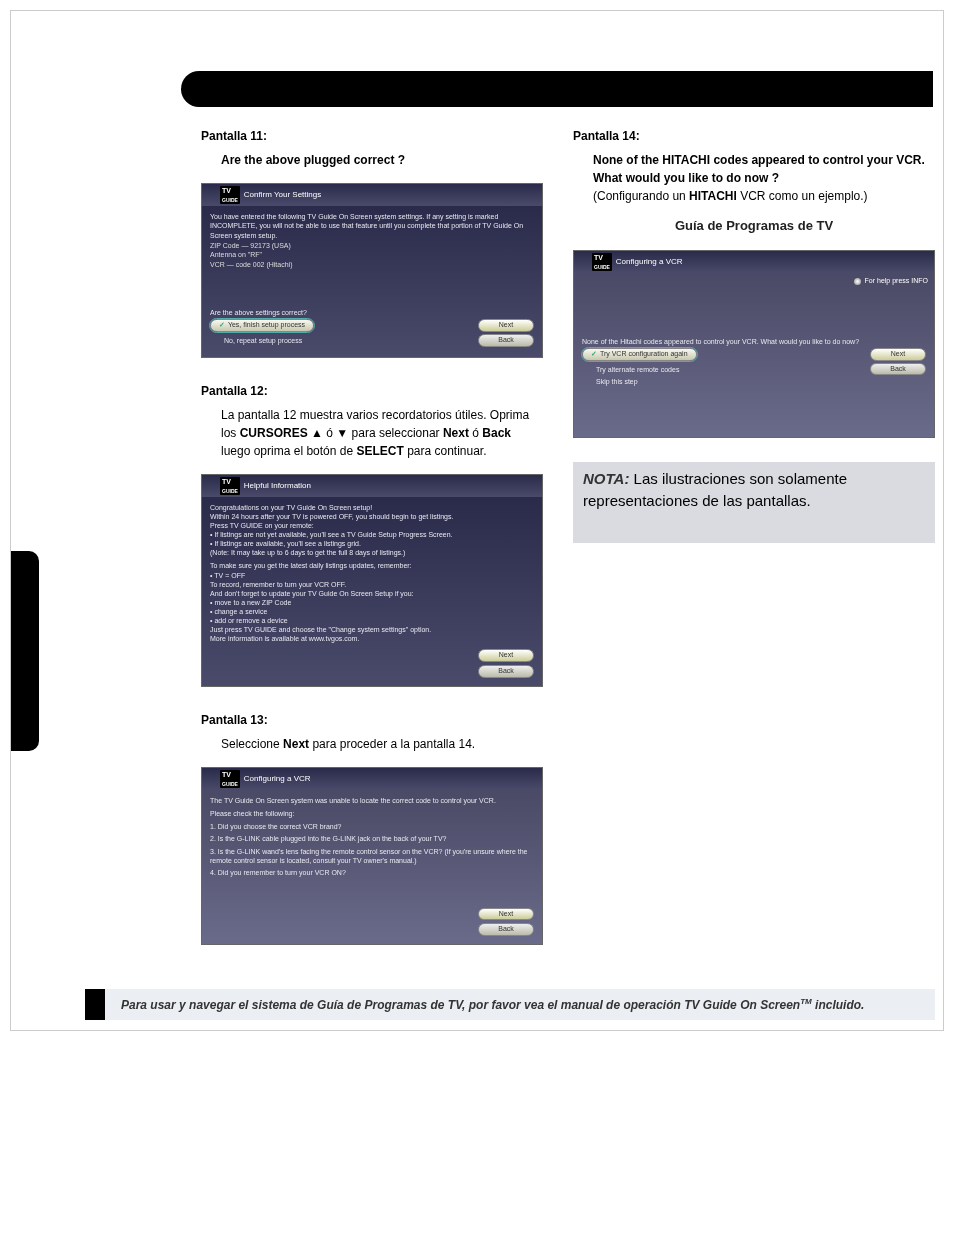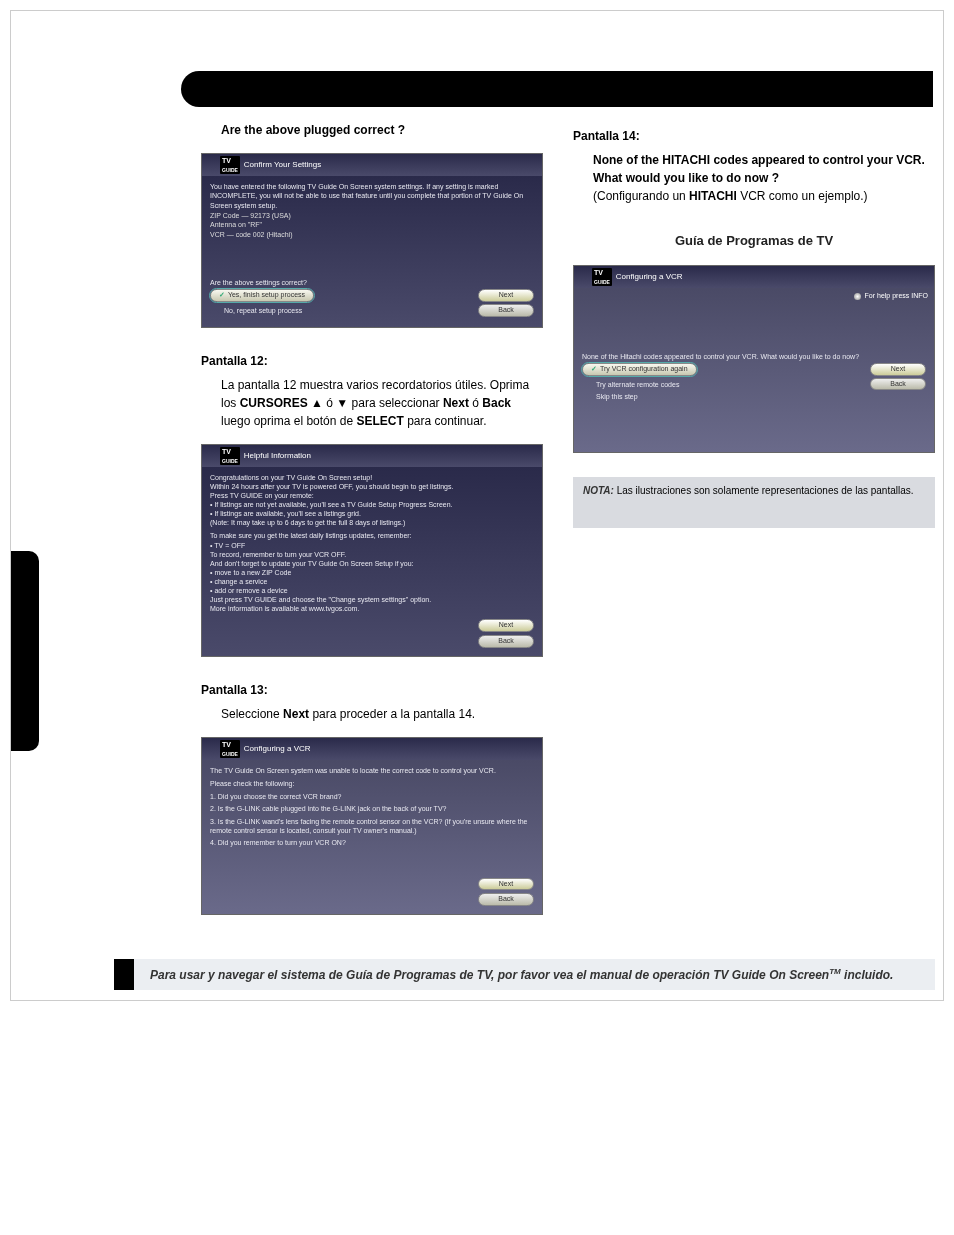--- a/index.html
+++ b/index.html
@@ -161,48 +161,48 @@
     vertical-align: middle;
     margin-right: 2px;
   }
   .check {
     color: #3a7;
     font-weight: bold;
   }
   .nota-box {
     background: #d9dbe0;
     padding: 6px 10px 30px 10px;
-    font-size: 10px;
+    font-size: 15px;
     margin-top: 14px;
   }
   .nota-title {
     font-weight: bold;
     font-style: italic;
     color: #333;
   }
   .footer-note {
-    margin: 0 8px 10px 103px;
+    margin: 0 8px 10px 74px;
     background: #ebeef2;
     border-left: 20px solid #000;
     border-radius: 0 0 0 0;
     padding: 8px 16px;
     font-size: 12px;
     font-style: italic;
     font-weight: bold;
     color: #333;
   }
   .footer-note .tm {
     font-size: 8px;
     vertical-align: super;
   }
   .guia-title {
     font-weight: bold;
     text-align: center;
     font-size: 13px;
-    margin: 26px 0 14px 0;
+    margin: 11px 0 14px 0;
     color: #222;
   }
   .list-plain {
     list-style: none;
     padding: 0;
     margin: 2px 0;
     font-size: 7px;
     color: #ddd;
   }
   .list-plain li {
@@ -214,20 +214,21 @@
 
 <div class="page">
 
   <div class="black-bar"></div>
   <div class="side-tab"></div>
 
   <div class="content-wrap">
 
     <div class="col">
 
+      <div class="pantalla-title">Pantalla 11:</div>
       <div class="sub bold">Are the above plugged correct ?</div>
 
       <div class="tvguide-screenshot">
         <div class="tvg-header">
           <span class="tvg-logo">TV<br><sub>GUIDE</sub></span>
           <span>Confirm Your Settings</span>
         </div>
         <div class="tvg-body">
           <div class="tvg-text">You have entered the following TV Guide On Screen system settings. If any setting is marked INCOMPLETE, you will not be able to use that feature until you complete that portion of TV Guide On Screen system setup.</div>
           <ul class="list-plain">

